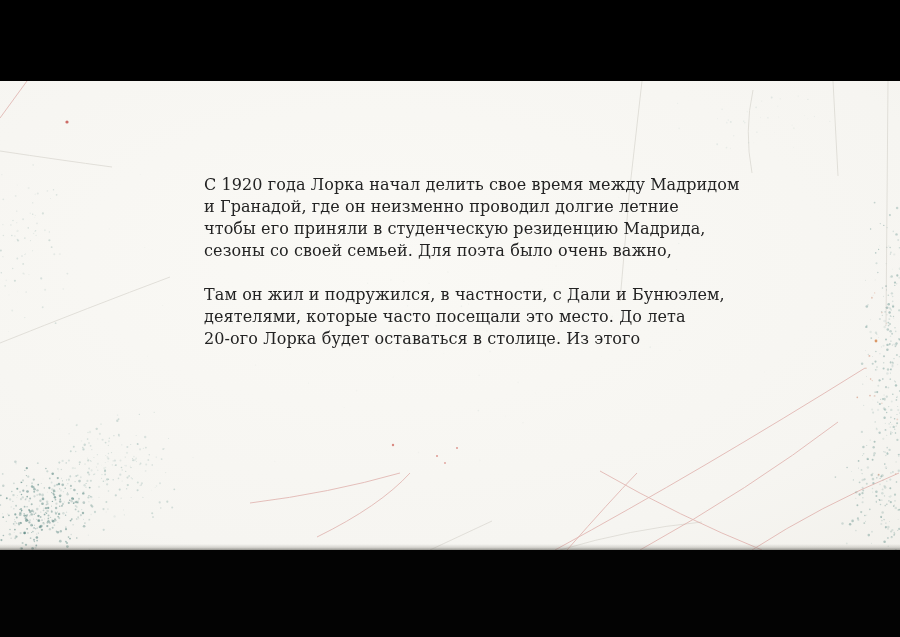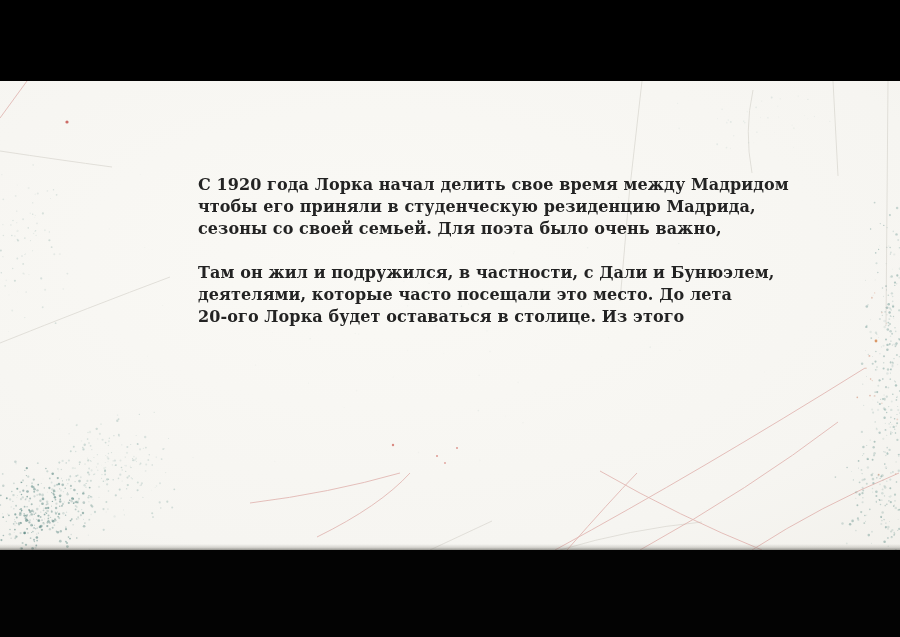--- a/index.html
+++ b/index.html
@@ -37,21 +37,21 @@
       rgba(125,123,115,0) 0%, rgba(125,123,115,0.25) 55%, rgba(85,84,78,0.6) 100%);
   }
   .text-block {
     position: absolute;
     left: 196px; top: 93px; 
     width: 520px;
     color: #232323;
     font-size: 16px;
     letter-spacing: 0.1px;
   }
-  .paragraph { margin: 0 0 22px 2px; font-weight: bold; }
+  .paragraph { margin: 0 0 22px 8px; }
   .paragraph:last-child { margin-bottom: 0; }
   .text-line {
     height: 22px; line-height: 22px;
     white-space: nowrap;
   }
 </style>
 </head>
 <body>
 
 <div class="stage">
@@ -1140,20 +1140,21 @@
           <circle cx="897.3" cy="338.4" r="0.90" fill="#c06a4a" opacity="0.22"></circle>
           <circle cx="870.6" cy="298.0" r="0.79" fill="#c06a4a" opacity="0.46"></circle>
           <circle cx="895.7" cy="392.8" r="0.82" fill="#c06a4a" opacity="0.27"></circle>
           <circle cx="865.9" cy="287.2" r="0.69" fill="#c06a4a" opacity="0.43"></circle>
         </g>
     </svg>
 
     <div class="text-block">
       <div class="paragraph">
         <div class="text-line">С 1920 года Лорка начал делить свое время между Мадридом</div>
+        <div class="text-line">и Гранадой, где он неизменно проводил долгие летние</div>
         <div class="text-line">чтобы его приняли в студенческую резиденцию Мадрида,</div>
         <div class="text-line">сезоны со своей семьей. Для поэта было очень важно,</div>
       </div>
       <div class="paragraph">
         <div class="text-line">Там он жил и подружился, в частности, с Дали и Бунюэлем,</div>
         <div class="text-line">деятелями, которые часто посещали это место. До лета</div>
         <div class="text-line">20-ого Лорка будет оставаться в столице. Из этого</div>
       </div>
     </div>
 

